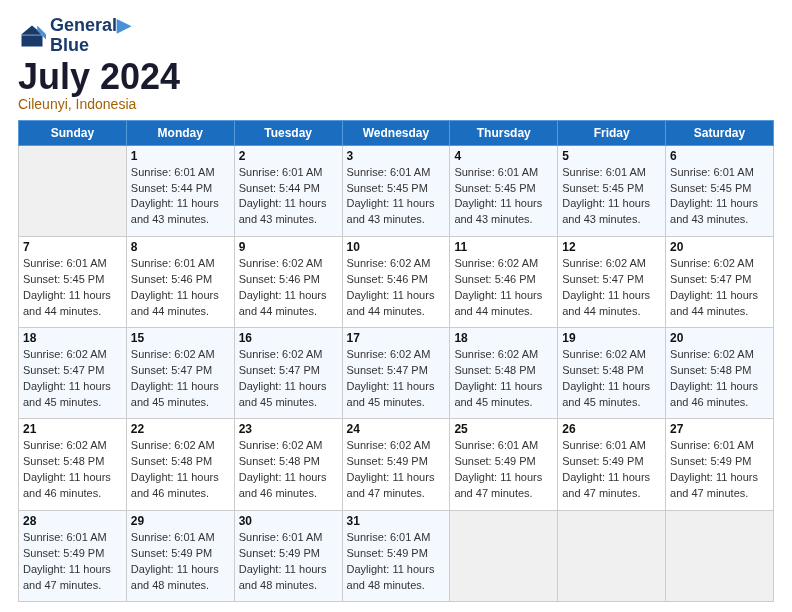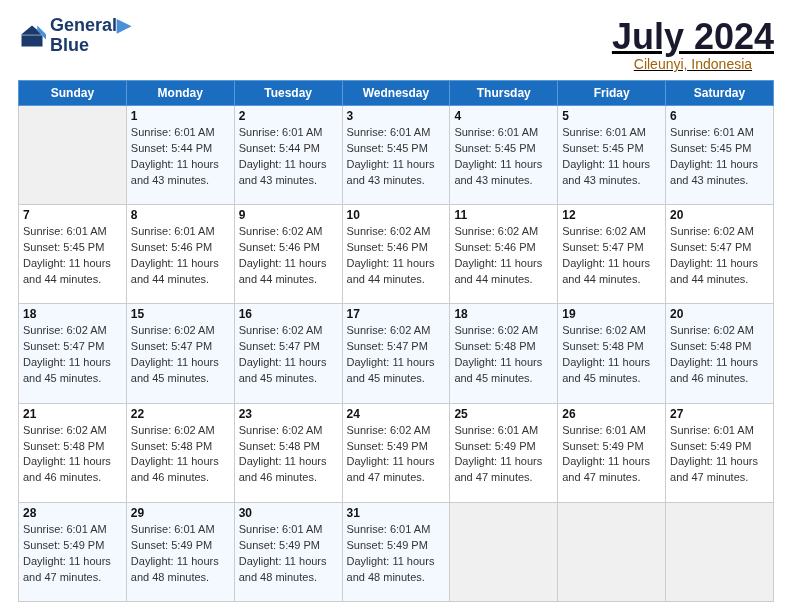--- a/index.html
+++ b/index.html
@@ -15,42 +15,42 @@
       height: 612px;
       padding: 16px 18px 10px 18px;
       display: flex;
       flex-direction: column;
     }
     .header {
       display: flex;
       justify-content: space-between;
       align-items: flex-start;
       margin-bottom: 8px;
+      flex-direction: column;
     }
     .logo {
       display: flex;
       align-items: center;
       gap: 4px;
     }
     .logo-text {
       font-size: 18px;
       font-weight: bold;
       color: #1a3a6b;
       line-height: 1.1;
     }
     .logo-text span {
       color: #4a90d9;
     }
     .logo-icon {
       width: 28px;
       height: 28px;
     }
     .title-section {
-      text-align: center;
-      text-decoration: underline;
+      text-align: left;
     }
     .month-title {
       font-size: 36px;
       font-weight: bold;
       color: #1a1a2e;
     }
     .subtitle {
       font-size: 14px;
       color: #a16207;
       margin-top: -2px;

